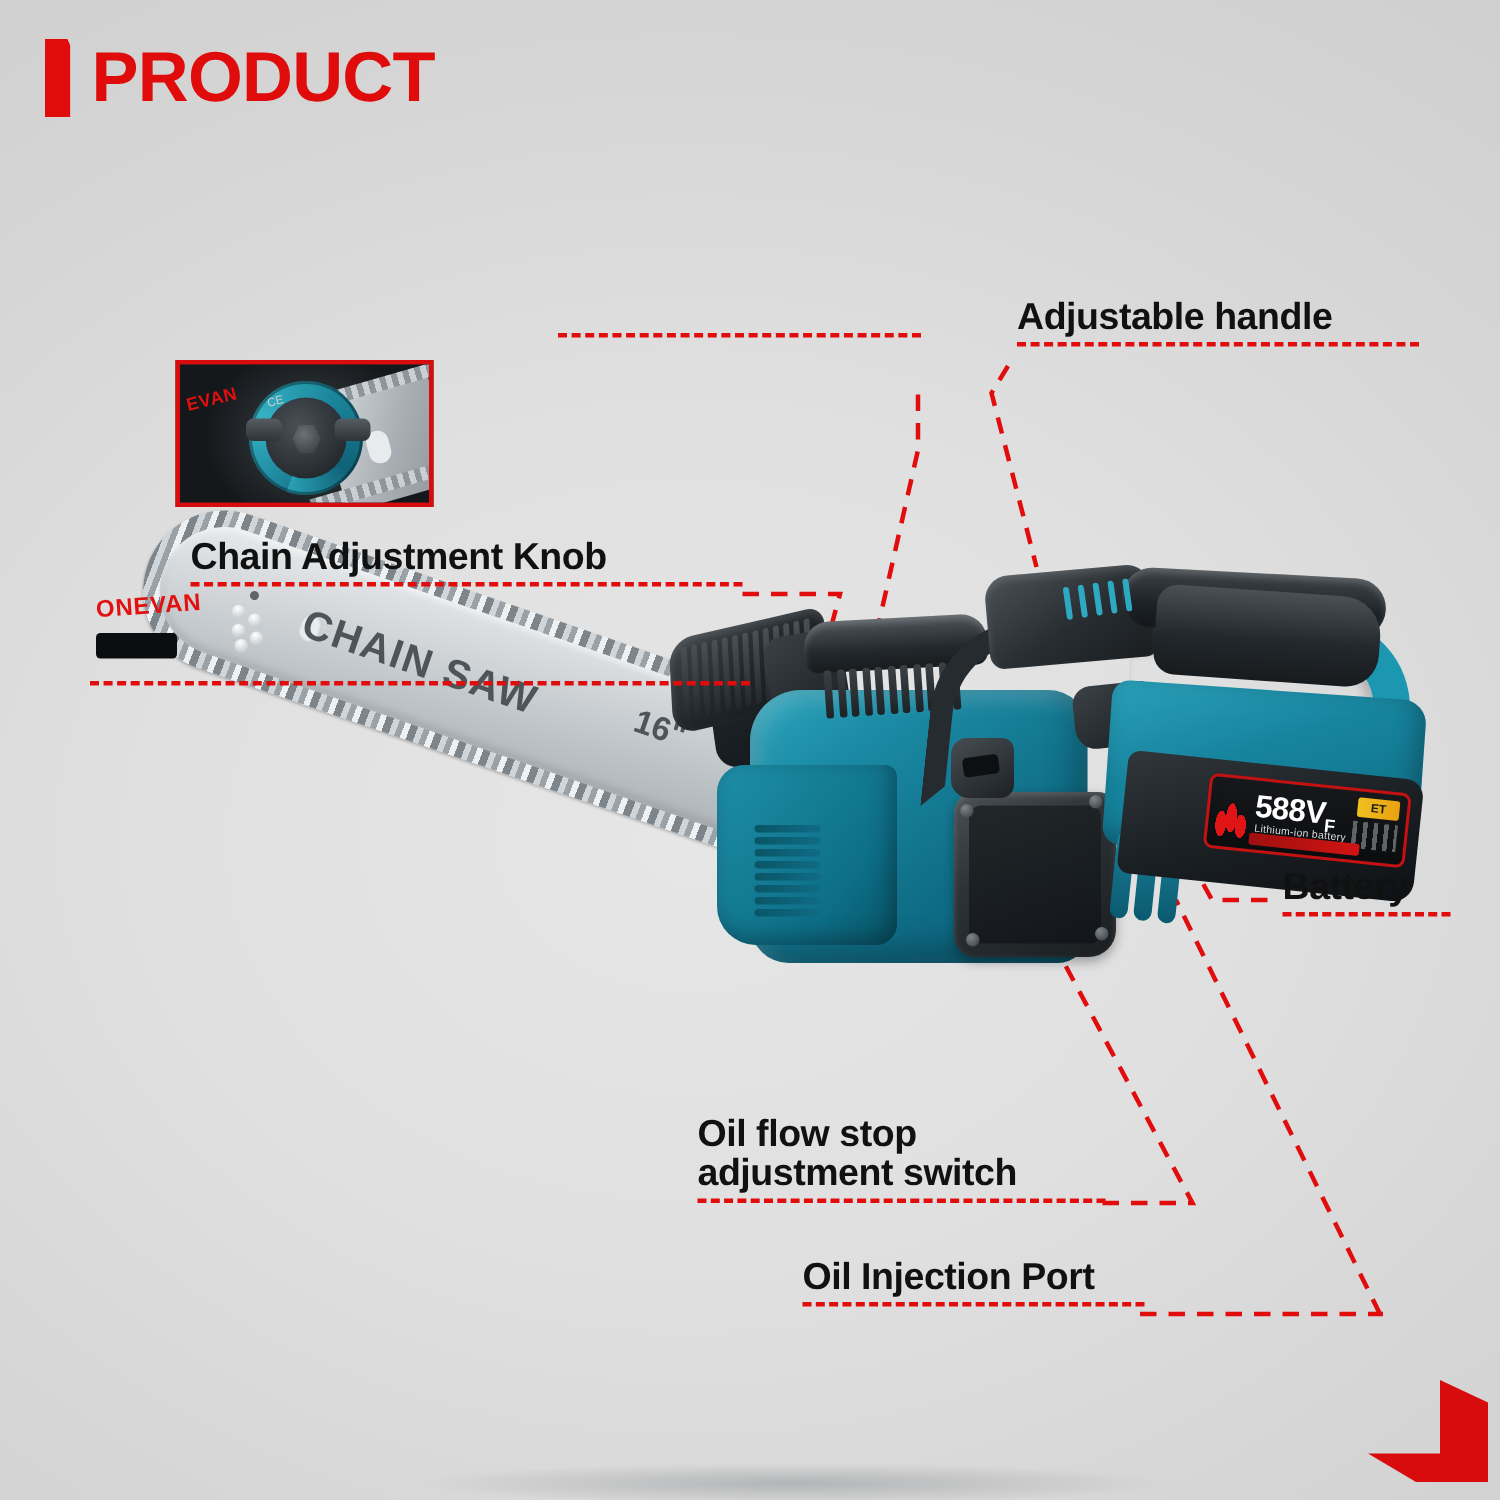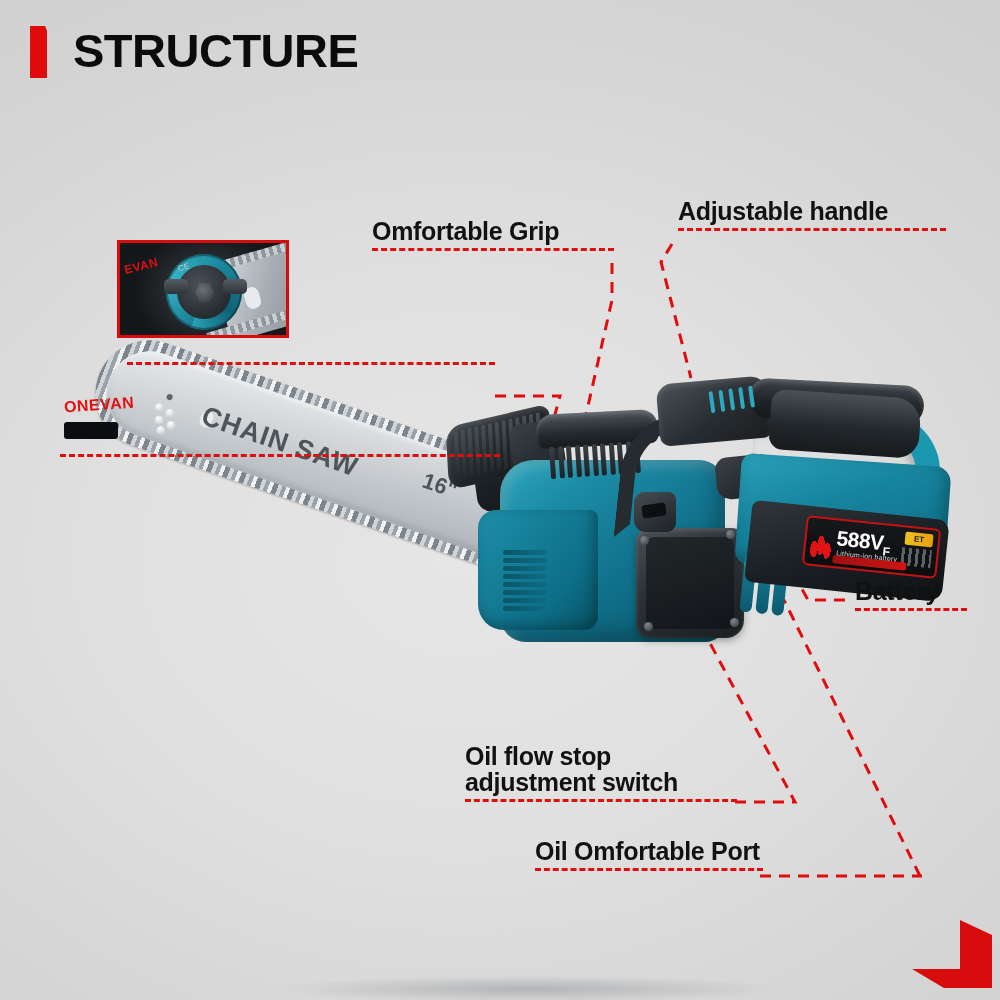--- a/index.html
+++ b/index.html
@@ -325,21 +325,21 @@
     position:absolute; left:912px; top:920px; width:80px; height:68px;
     background:#d80c0c;
     clip-path:polygon(60% 0, 100% 22%, 100% 100%, 40% 100%, 0 72%, 60% 72%);
   }
 </style>
 </head>
 <body>
 
 <div id="title-bar">
   <div id="title-accent"></div>
-  <span class="title-word" id="title-structure">STRUCTURE</span>
+  <span class="title-word" id="title-product">PRODUCT</span>
 </div>
 
 <svg id="leaders" viewBox="0 0 1000 1000">
 
   <path d="M495,396 L560,396 L540,470"></path>
 
   <path d="M497,516 L552,452"></path>
   <path d="M543,466 L570,440"></path>
 
   <path d="M612,263 L612,300 L583,428"></path>
@@ -475,46 +475,46 @@
     <div id="battery-flame"></div>
     <div id="battery-volts"><span>588V</span><sub>F</sub></div>
     <div id="battery-sub">Lithium-ion battery</div>
     <div id="battery-badge">ET</div>
     <div id="battery-icons"></div>
     <div id="battery-brandbar"></div>
   </div>
 </div>
 
 <div class="callout" style="left:127px; top:358px;">
+  <div class="callout-text">Chain Adjustment Knob</div>
   <div class="callout-rule" style="width:368px;"></div>
 </div>
 
 <div class="callout" style="left:60px; top:450px;">
   <div class="callout-rule" style="width:440px;"></div>
 </div>
 
 <div class="callout" style="left:372px; top:218px;">
-  <div class="callout-text">Omfortable Grip</div>
   <div class="callout-rule" style="width:242px;"></div>
 </div>
 
 <div class="callout" style="left:678px; top:198px;">
   <div class="callout-text">Adjustable handle</div>
   <div class="callout-rule" style="width:268px;"></div>
 </div>
 
 <div class="callout" style="left:855px; top:578px;">
   <div class="callout-text">Battery</div>
   <div class="callout-rule" style="width:112px;"></div>
 </div>
 
 <div class="callout" style="left:465px; top:743px;">
   <div class="callout-text">Oil flow stop
 adjustment switch</div>
   <div class="callout-rule" style="width:272px;"></div>
 </div>
 
 <div class="callout" style="left:535px; top:838px;">
-  <div class="callout-text">Oil Omfortable Port</div>
+  <div class="callout-text">Oil Injection Port</div>
   <div class="callout-rule" style="width:228px;"></div>
 </div>
 
 <div id="corner-arrow"></div>
 
 </body></html>

